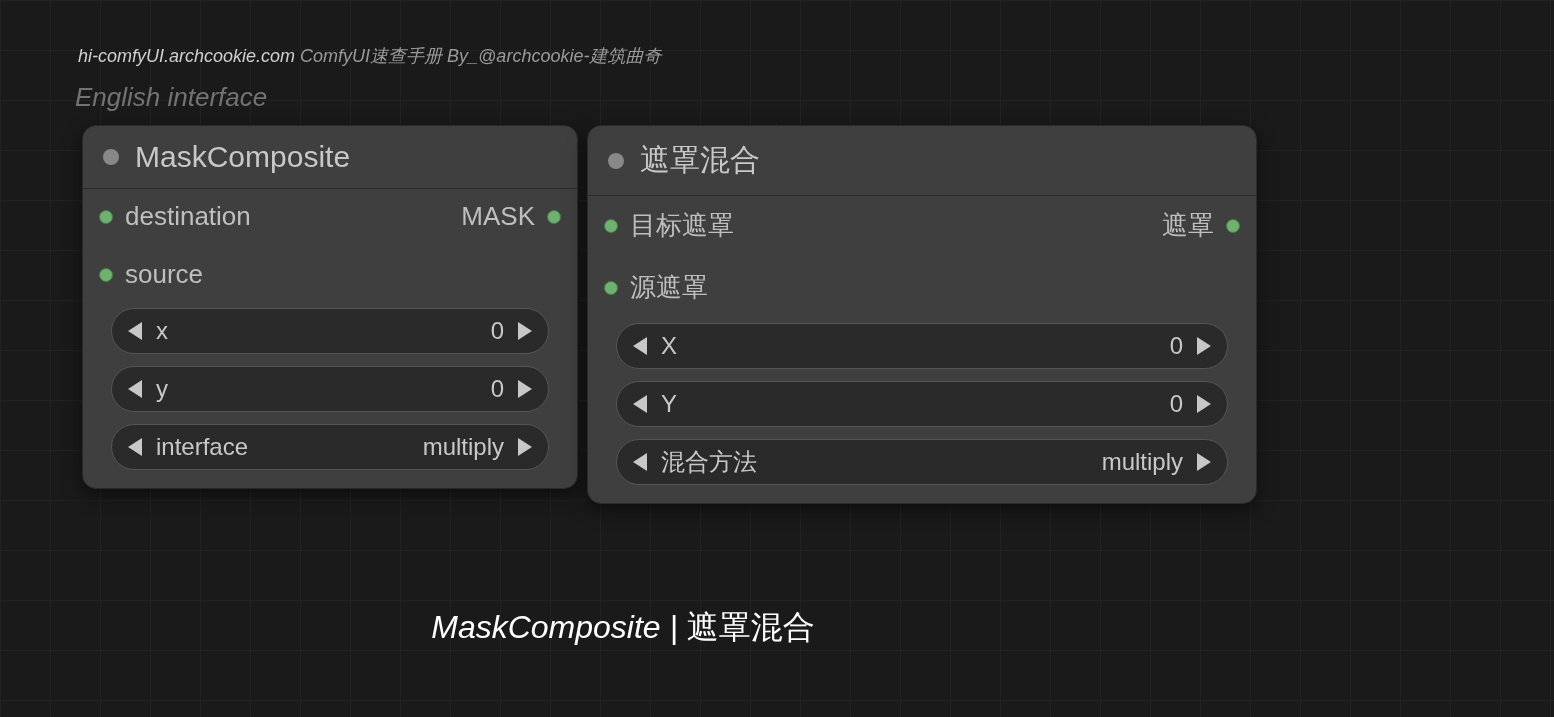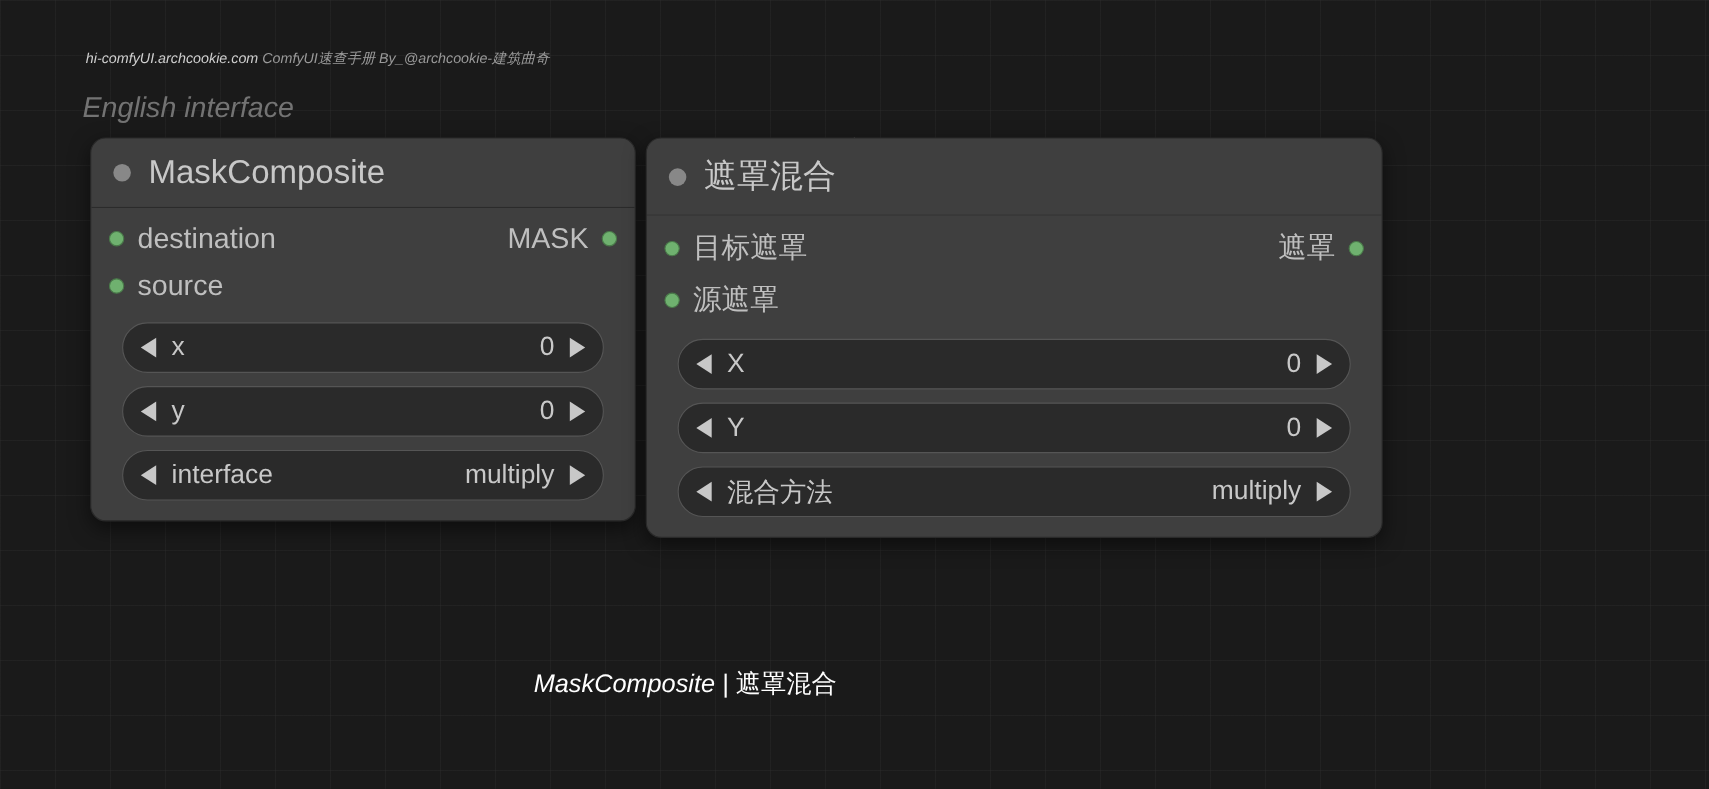--- a/index.html
+++ b/index.html
@@ -12,21 +12,21 @@
     linear-gradient(90deg, rgba(80,80,80,0.15) 1px, transparent 1px);
   background-size: 50px 50px;
   font-family: Arial, "Microsoft YaHei", sans-serif;
   position: relative;
   overflow: hidden;
 }
 .watermark {
   position: absolute;
   top: 44px;
   left: 78px;
-  font-size: 13px;
+  font-size: 18px;
   font-style: italic;
   color: #9a9a9a;
 }
 .watermark .wm1 { color: #d0d0d0; }
 .section-label {
   position: absolute;
   font-size: 26px;
   font-style: italic;
   color: #737373;
   font-weight: 500;
@@ -52,21 +52,21 @@
 .node-header .dot {
   width: 16px; height: 16px; border-radius: 50%;
   background: #888; margin-right: 16px;
 }
 .node-title { color: #c8c8c8; font-size: 30px; }
 .node-body { padding: 12px 16px 18px 16px; }
 .io-row {
   display: flex; justify-content: space-between; align-items: flex-start;
   margin-bottom: 4px;
 }
-.io-col { display: flex; flex-direction: column; gap: 12px; }
+.io-col { display: flex; flex-direction: column; gap: 27px; }
 .io-left .io-item { display:flex; align-items:center; }
 .io-right .io-item { display:flex; align-items:center; justify-content:flex-start; }
 .io-port {
   width: 14px; height: 14px; border-radius: 50%;
   background: #6fb16f; border: 1px solid #4a7a4a;
   flex: 0 0 auto;
 }
 .io-left .io-port { margin-right: 12px; }
 .io-right .io-port { margin-left: 12px; }
 .io-label { color: #bfbfbf; font-size: 26px; }
@@ -93,21 +93,21 @@
   border-left: 14px solid #c8c8c8;
 }
 .widget-label { margin-left: 14px; flex: 0 0 auto; }
 .widget-value { flex: 1; text-align: right; margin-right: 14px; }
 .caption {
   position: absolute;
   top: 606px;
   width: 1246px;
   text-align: center;
   color: #fff;
-  font-size: 23px;
+  font-size: 32px;
   font-style: italic;
 }
 .caption .cn { font-style: normal; }
 </style>
 </head>
 <body>
 
 <div class="watermark">
   <span class="wm1">hi-comfyUI.archcookie.com</span><span> ComfyUI速查手册 By_@archcookie-建筑曲奇</span>
 </div>

